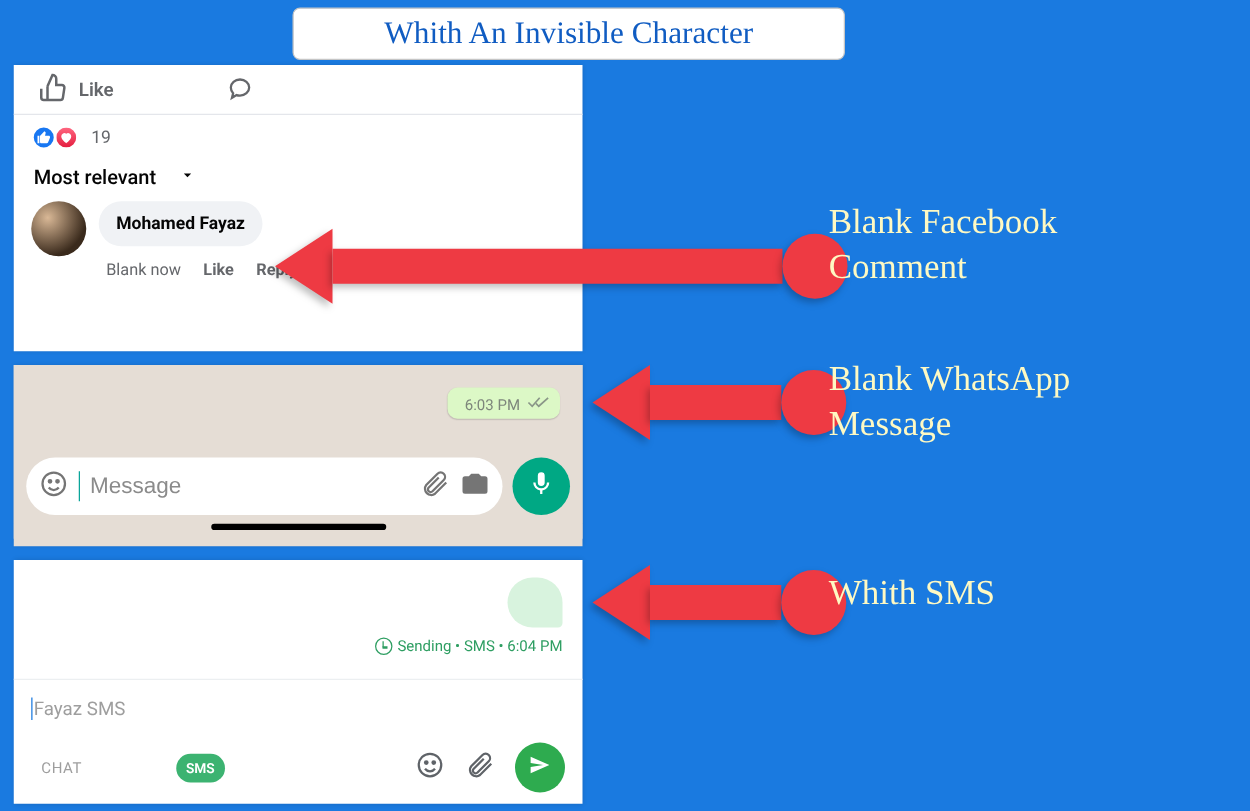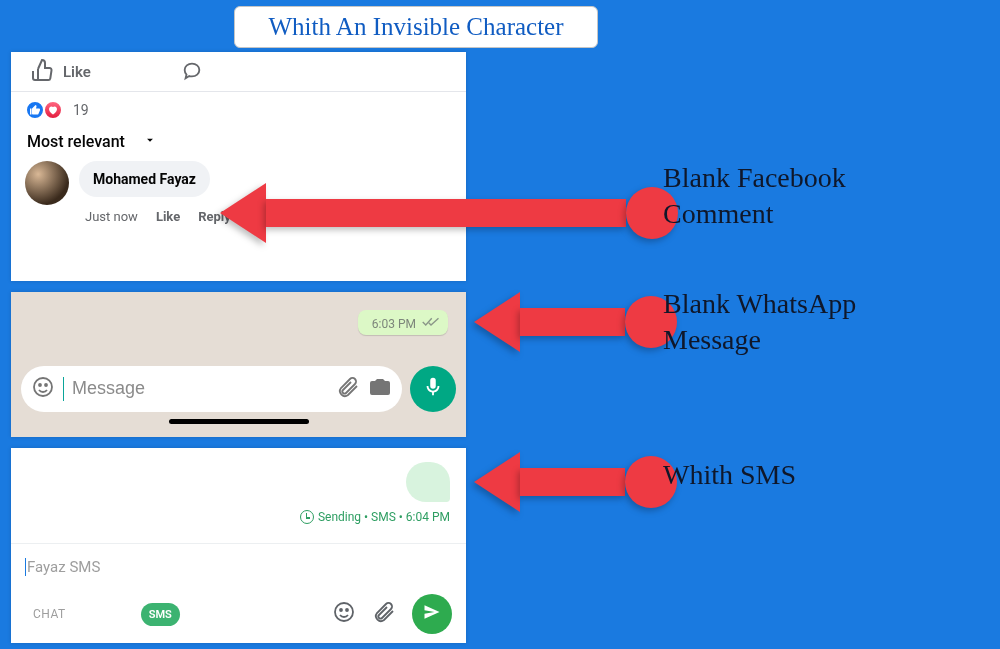--- a/index.html
+++ b/index.html
@@ -10,21 +10,21 @@
     font-family: -apple-system, BlinkMacSystemFont, "Segoe UI", Roboto, Helvetica, Arial, sans-serif;
     position: relative;
     overflow: hidden;
   }
 
   
   .title-box {
     position: absolute;
     top: 6px;
     left: 234px;
-    width: 364px;
+    width: 442px;
     height: 42px;
     background: #fff;
     border: 1px solid #c5c5c5;
     border-radius: 6px;
     display: flex;
     align-items: center;
     justify-content: center;
   }
   .title-box span {
     font-family: Georgia, "Times New Roman", serif;
@@ -153,21 +153,21 @@
   .arrow-circle { width:52px; height:52px; background:#ee3a43; border-radius:50%; filter: drop-shadow(-2px 3px 3px rgba(0,0,0,0.25));}
   .a1 { top: 183px; left: 220px; }
   .a1 .arrow-shaft { width: 360px; }
   .a2 { top: 292px; left: 474px; }
   .a2 .arrow-shaft { width: 105px; }
   .a3 { top: 452px; left: 474px; }
   .a3 .arrow-shaft { width: 105px; }
 
   .annot {
     position: absolute; font-family: Georgia, "Times New Roman", serif;
-    color: #0f172a; font-size: 28px; line-height: 1.3;
+    color: #fef9c3; font-size: 28px; line-height: 1.3;
   }
   .t1 { top: 160px; left: 663px; }
   .t2 { top: 286px; left: 663px; }
   .t3 { top: 457px; left: 663px; }
 </style>
 </head>
 <body>
 
 <div class="title-box">
   <span>Whith An Invisible Character</span>
@@ -213,21 +213,21 @@
         </svg>
     </span>
   </div>
   <div class="fb-comment-row">
     <div class="avatar"></div>
     <div class="bubble">
       <span>Mohamed Fayaz</span>
     </div>
   </div>
   <div class="fb-meta">
-    <span>Just now</span>
+    <span>Blank now</span>
     <span class="bold">Like</span>
     <span class="bold">Reply</span>
   </div>
 </div>
 
 <div class="panel wa-panel">
   <div class="wa-msg-area">
     <div class="wa-bubble">
       <span>6:03 PM</span>
       <span class="wa-ticks">

